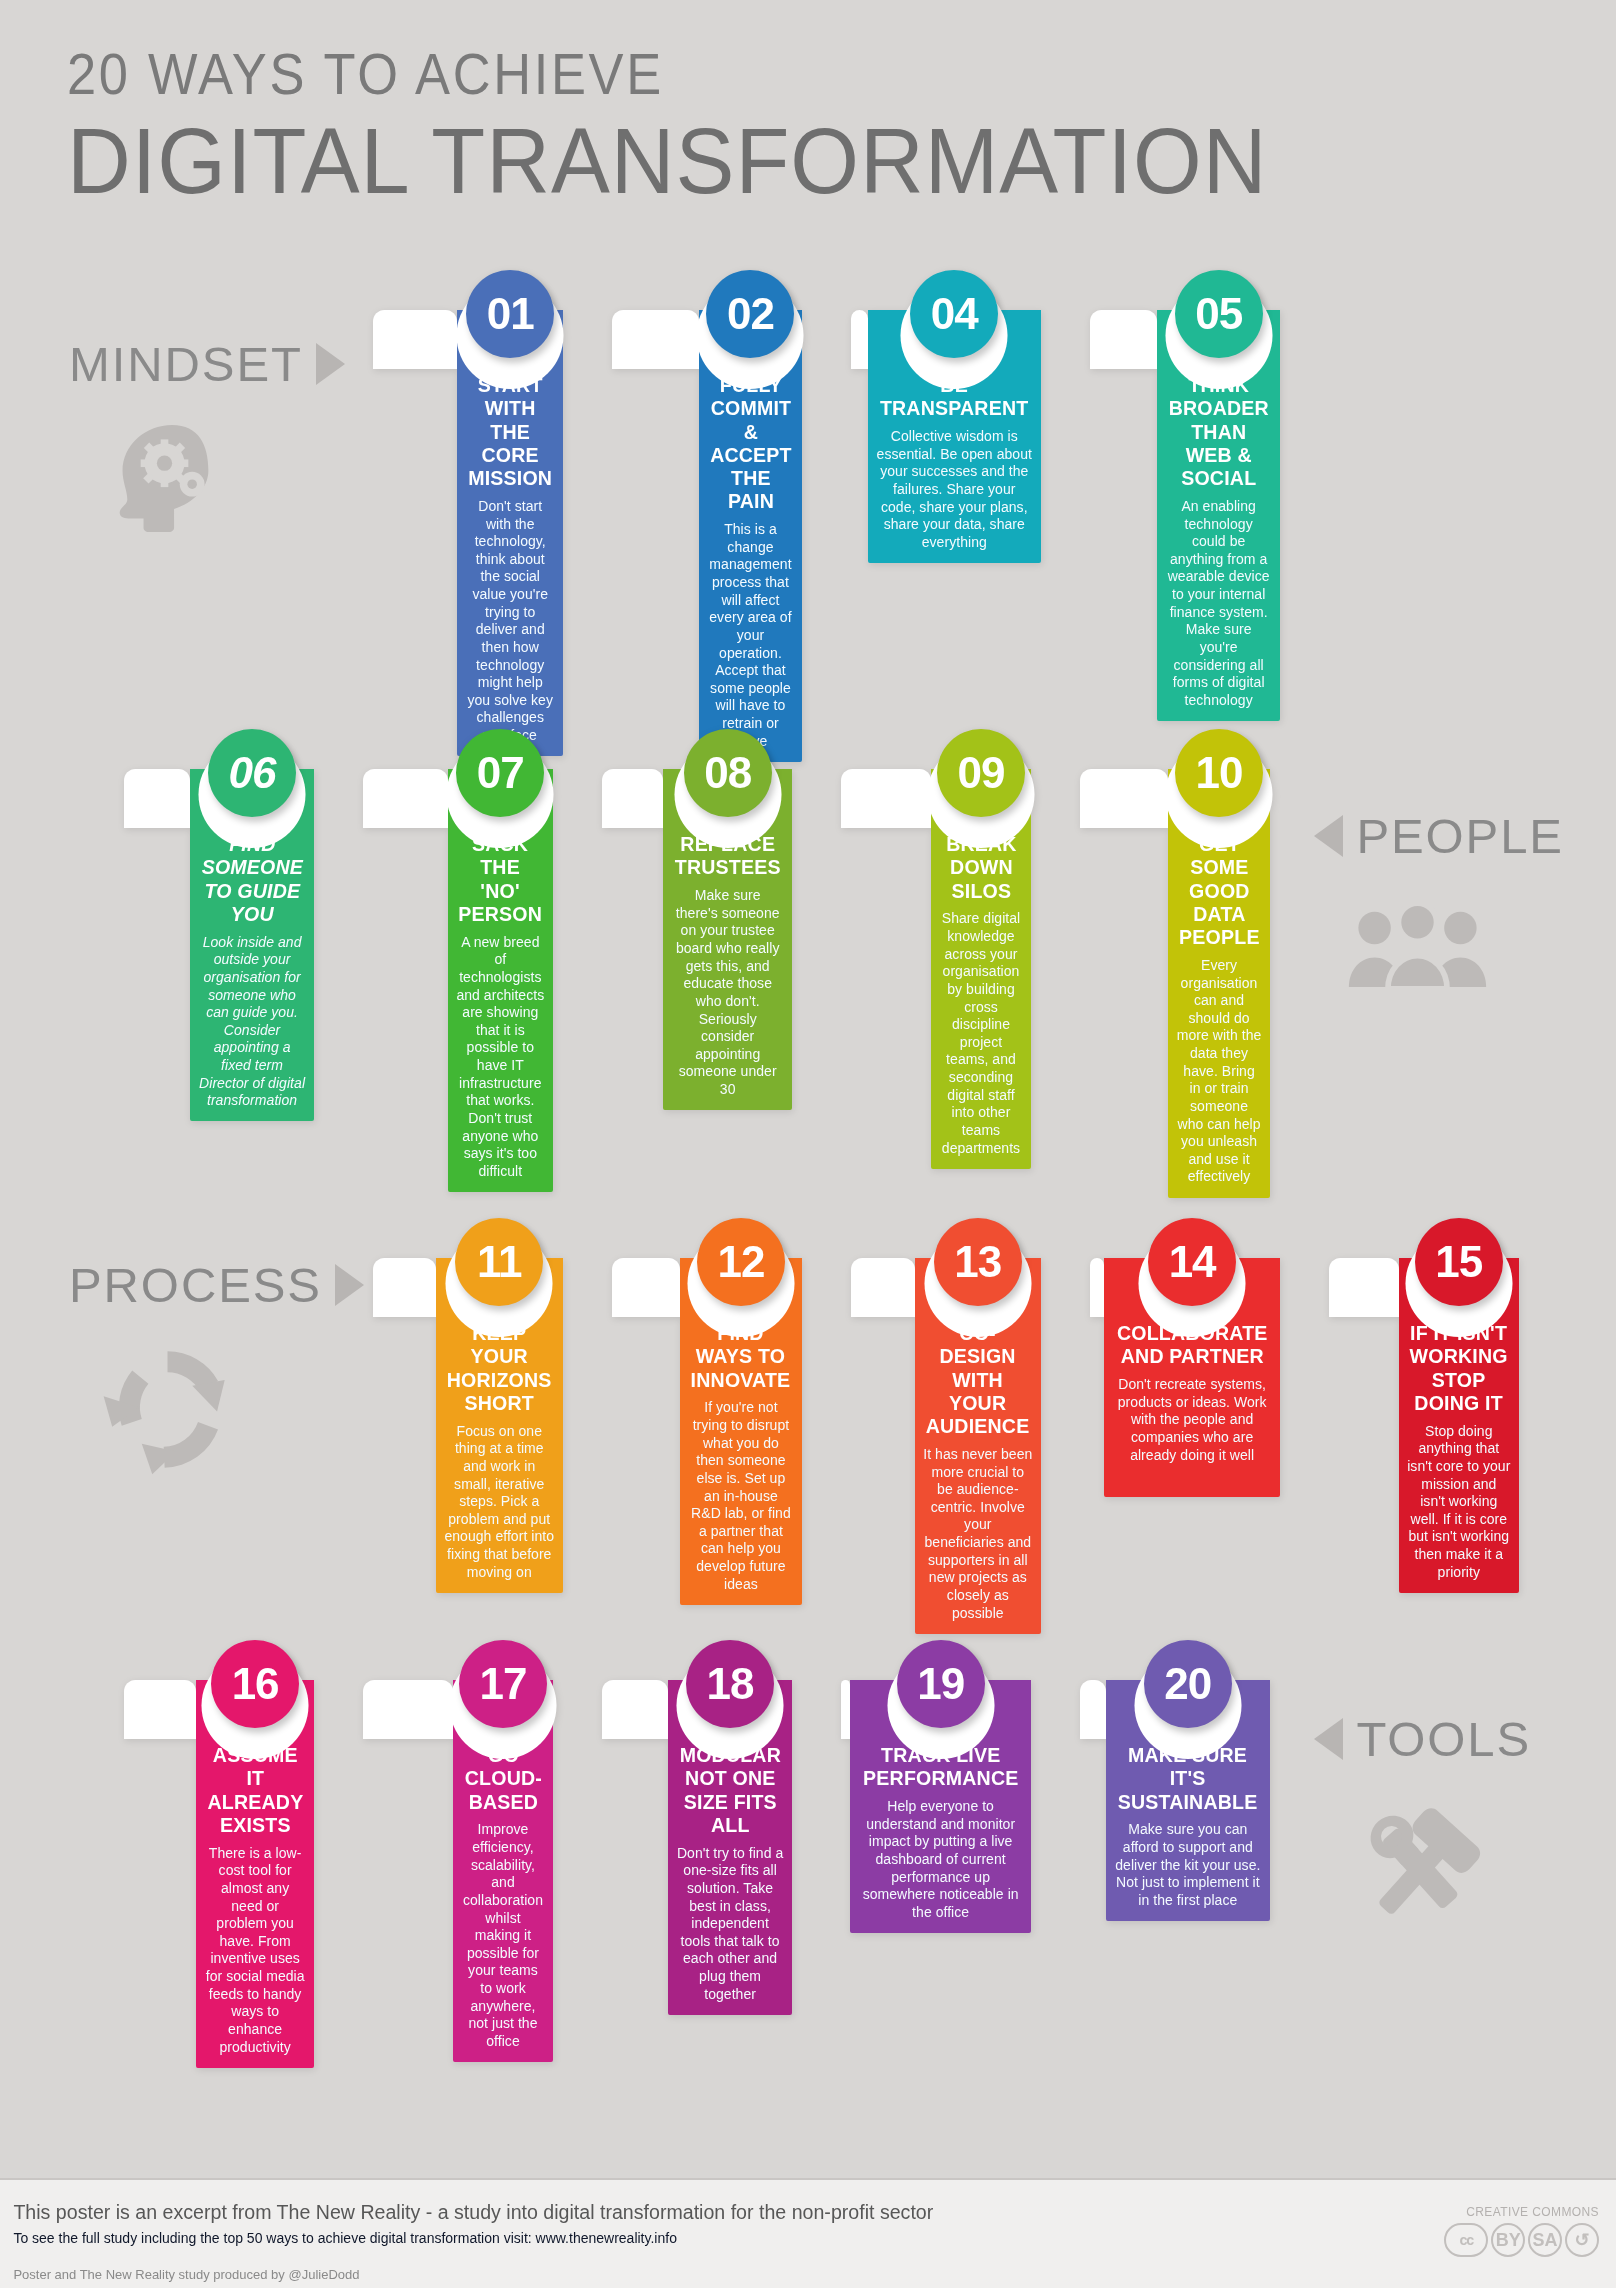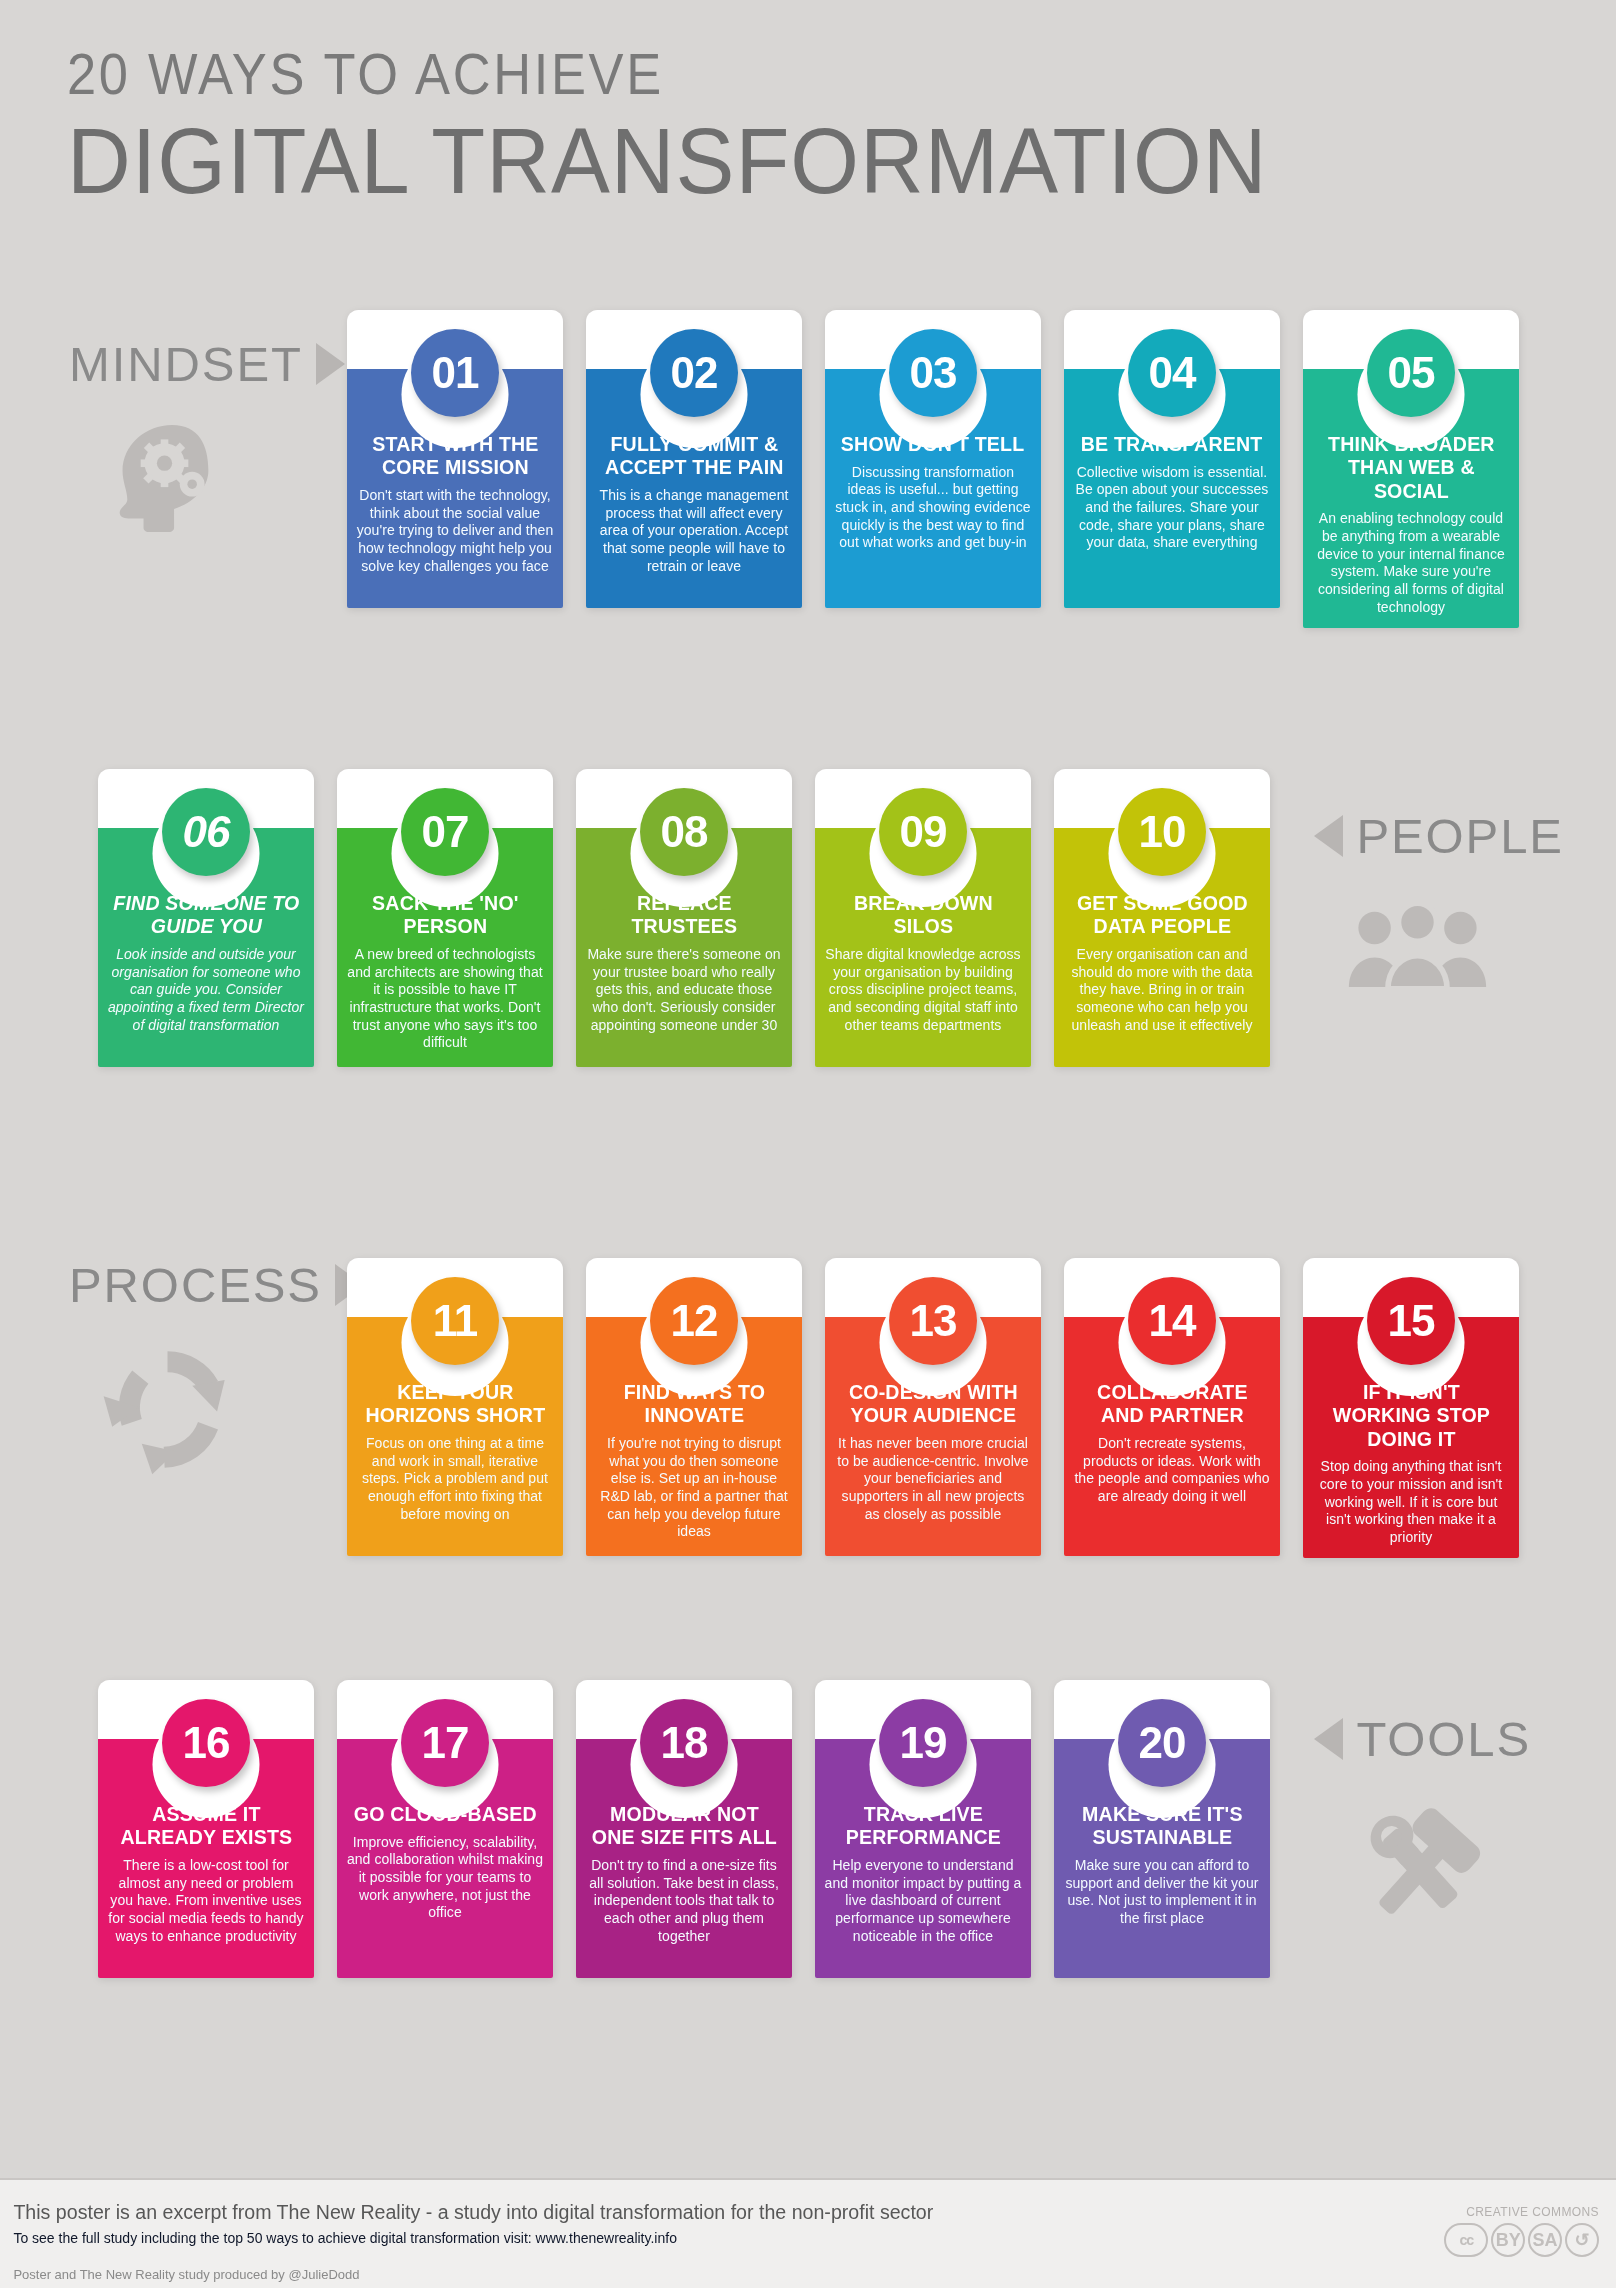--- a/index.html
+++ b/index.html
@@ -53,21 +53,21 @@
   
   .row { position:absolute; display:flex; gap:23px; }
   #row-1 { left:347px; top:310px; }
   #row-2 { left:98px; top:769px; }
   #row-3 { left:347px; top:1226px;margin-top:32px; }
   #row-4 { left:98px; top:1680px; }
 
   .card {
     width:216px;
     position:relative;
-    display:flex; flex-direction:column; align-items:flex-end;
+    display:flex; flex-direction:row; align-items:flex-start;
     filter:drop-shadow(1.9px 2.9px 3.8px rgba(0,0,0,0.10));
     padding-left:26px;
   }
   .card-top {
     width:216px; height:59px;
     background:#ffffff;
     border-radius:11.5px 11.5px 0 0;
     position:relative;
   }
   .card-body {
@@ -217,29 +217,20 @@
       <div class="card-top"></div>
       <div class="card-body" style="background: rgb(32, 121, 189);">
         <div class="notch"></div>
         <div class="badge" style="background: rgb(32, 121, 189);">02</div>
         <div class="card-title">FULLY COMMIT &amp; ACCEPT THE PAIN</div>
         <div class="card-desc">This is a change management process that will affect every area of your operation. Accept that some people will have to retrain or leave</div>
       </div>
     </div>
     <div class="card">
       <div class="card-top"></div>
-      <div class="card-body" style="background: rgb(28, 156, 210);">
-        <div class="notch"></div>
-        <div class="badge" style="background: rgb(28, 156, 210);">03</div>
-        <div class="card-title">SHOW DON'T TELL</div>
-        <div class="card-desc">Discussing transformation ideas is useful... but getting stuck in, and showing evidence quickly is the best way to find out what works and get buy-in</div>
-      </div>
-    </div>
-    <div class="card">
-      <div class="card-top"></div>
       <div class="card-body" style="background: rgb(19, 170, 187);">
         <div class="notch"></div>
         <div class="badge" style="background: rgb(19, 170, 187);">04</div>
         <div class="card-title">BE TRANSPARENT</div>
         <div class="card-desc">Collective wisdom is essential. Be open about your successes and the failures. Share your code, share your plans, share your data, share everything</div>
       </div>
     </div>
     <div class="card">
       <div class="card-top"></div>
       <div class="card-body" style="background: rgb(32, 184, 148);">

